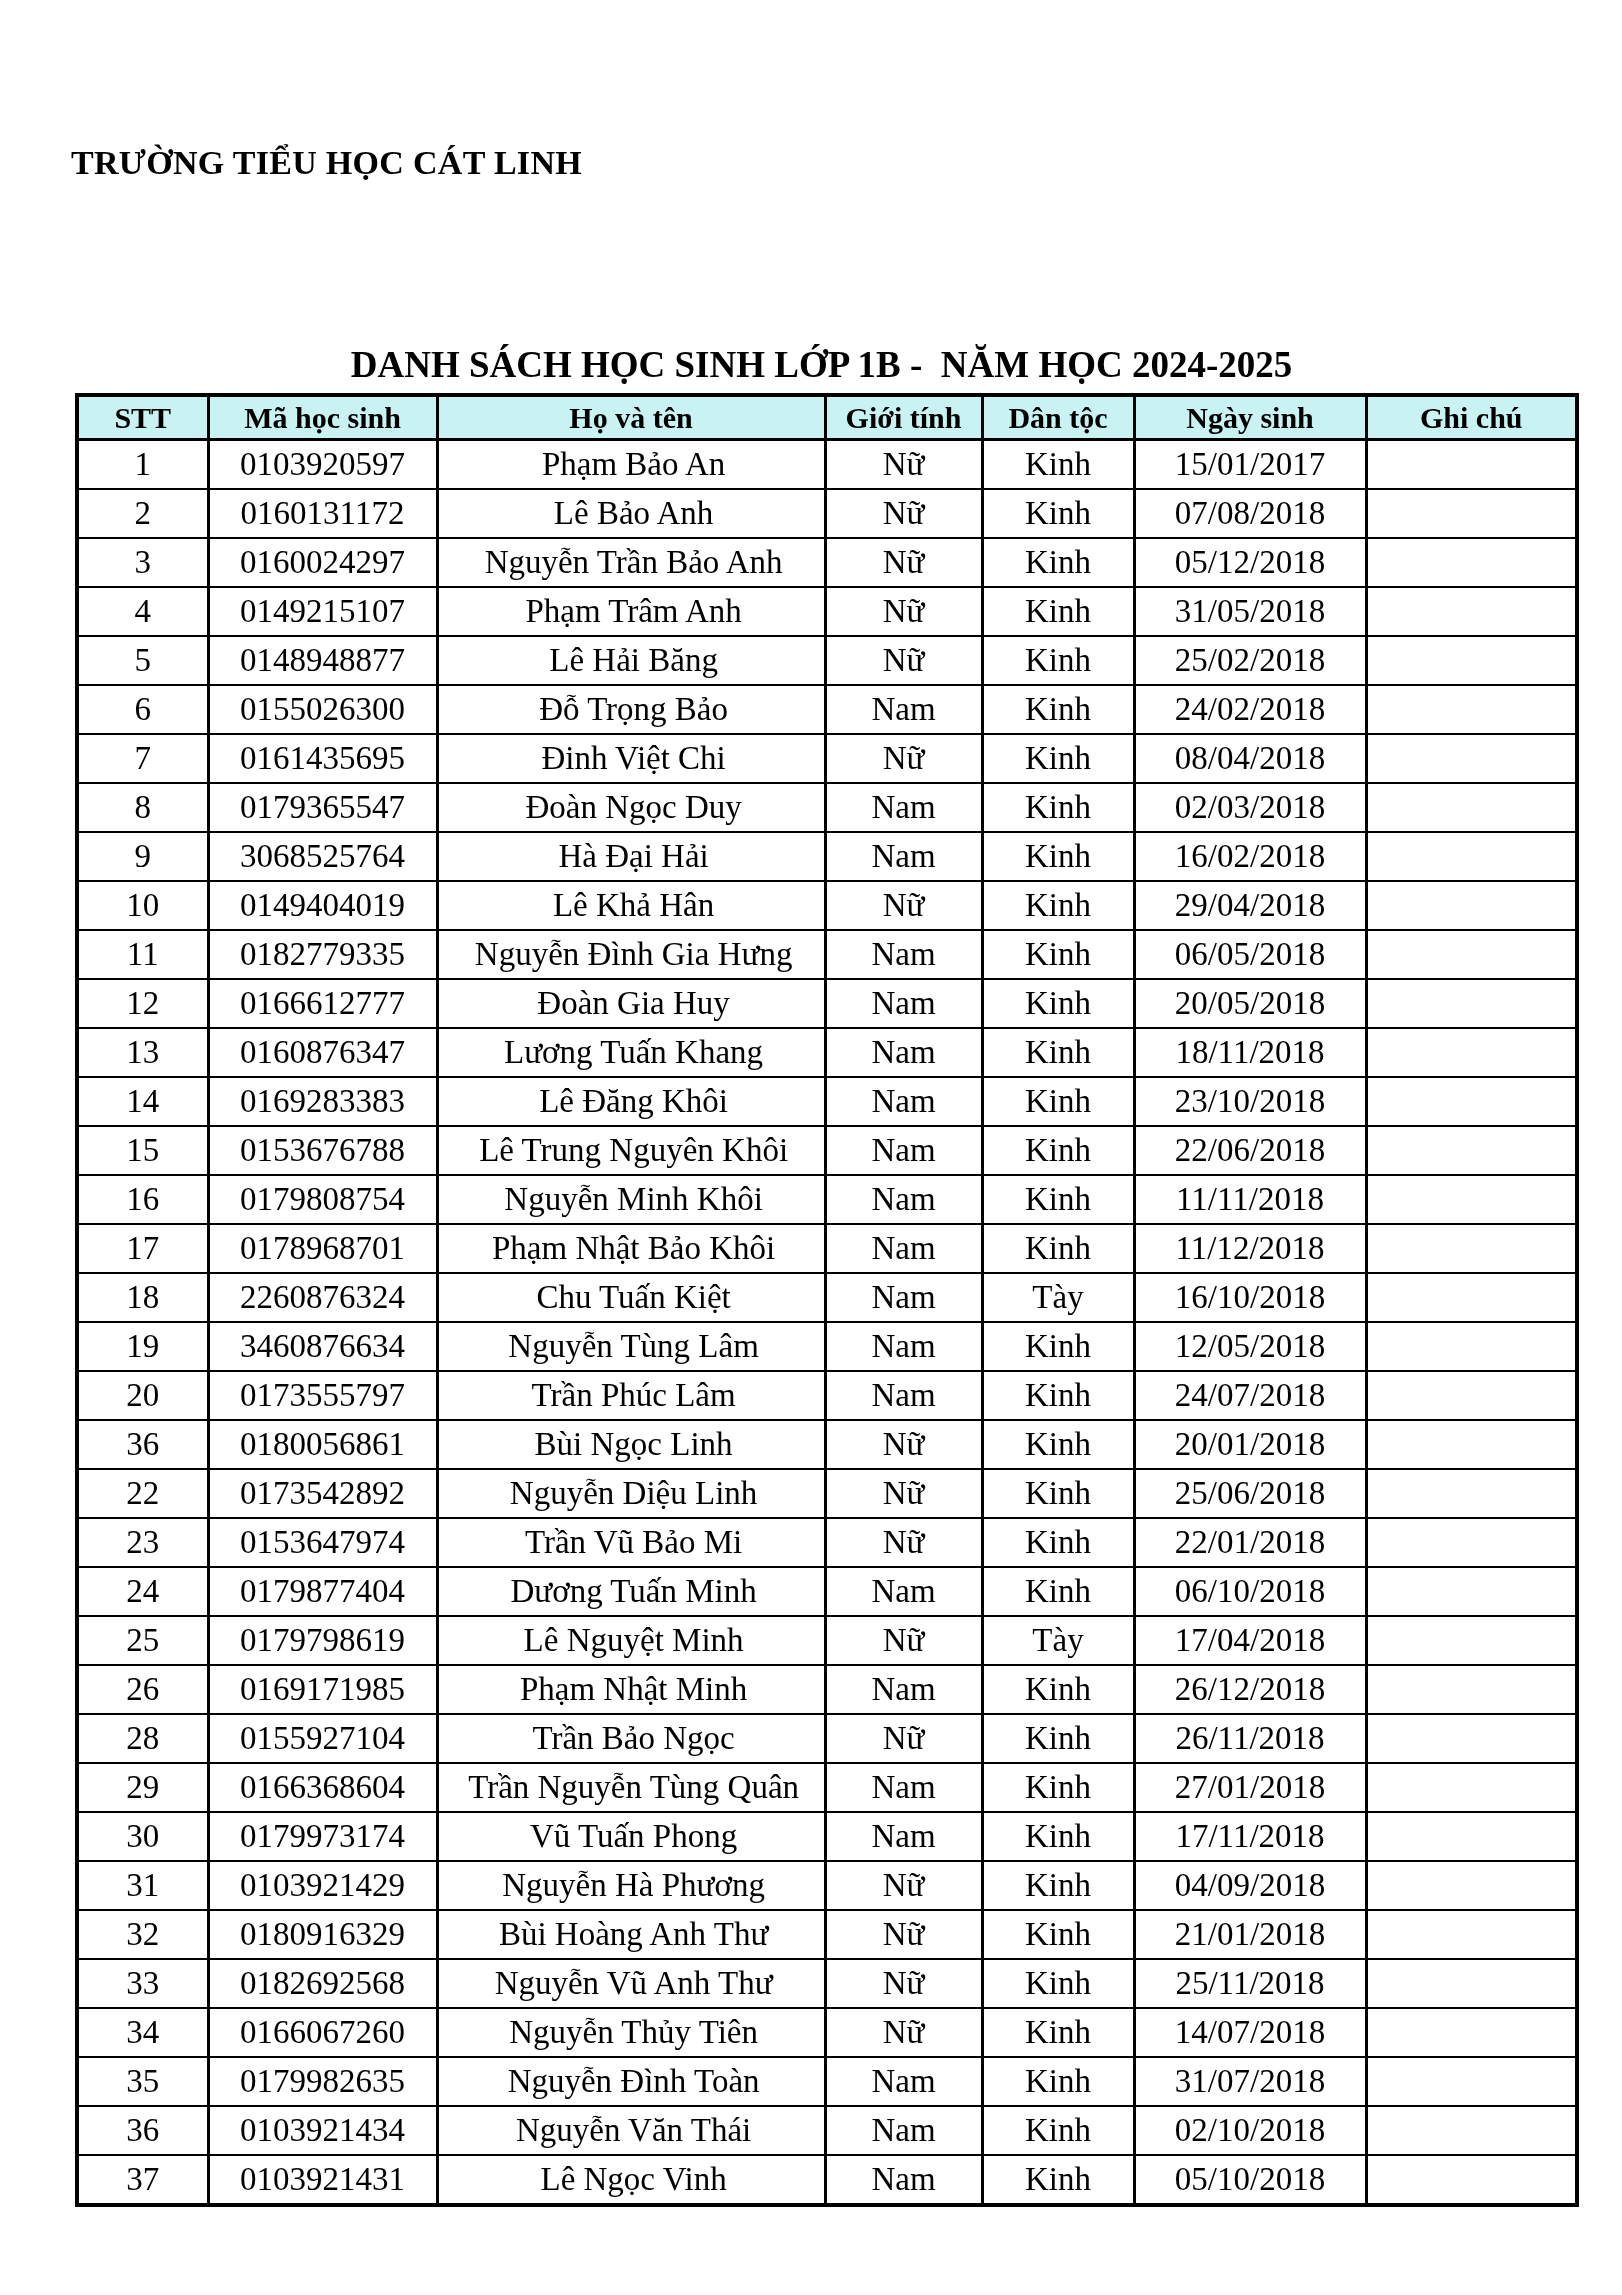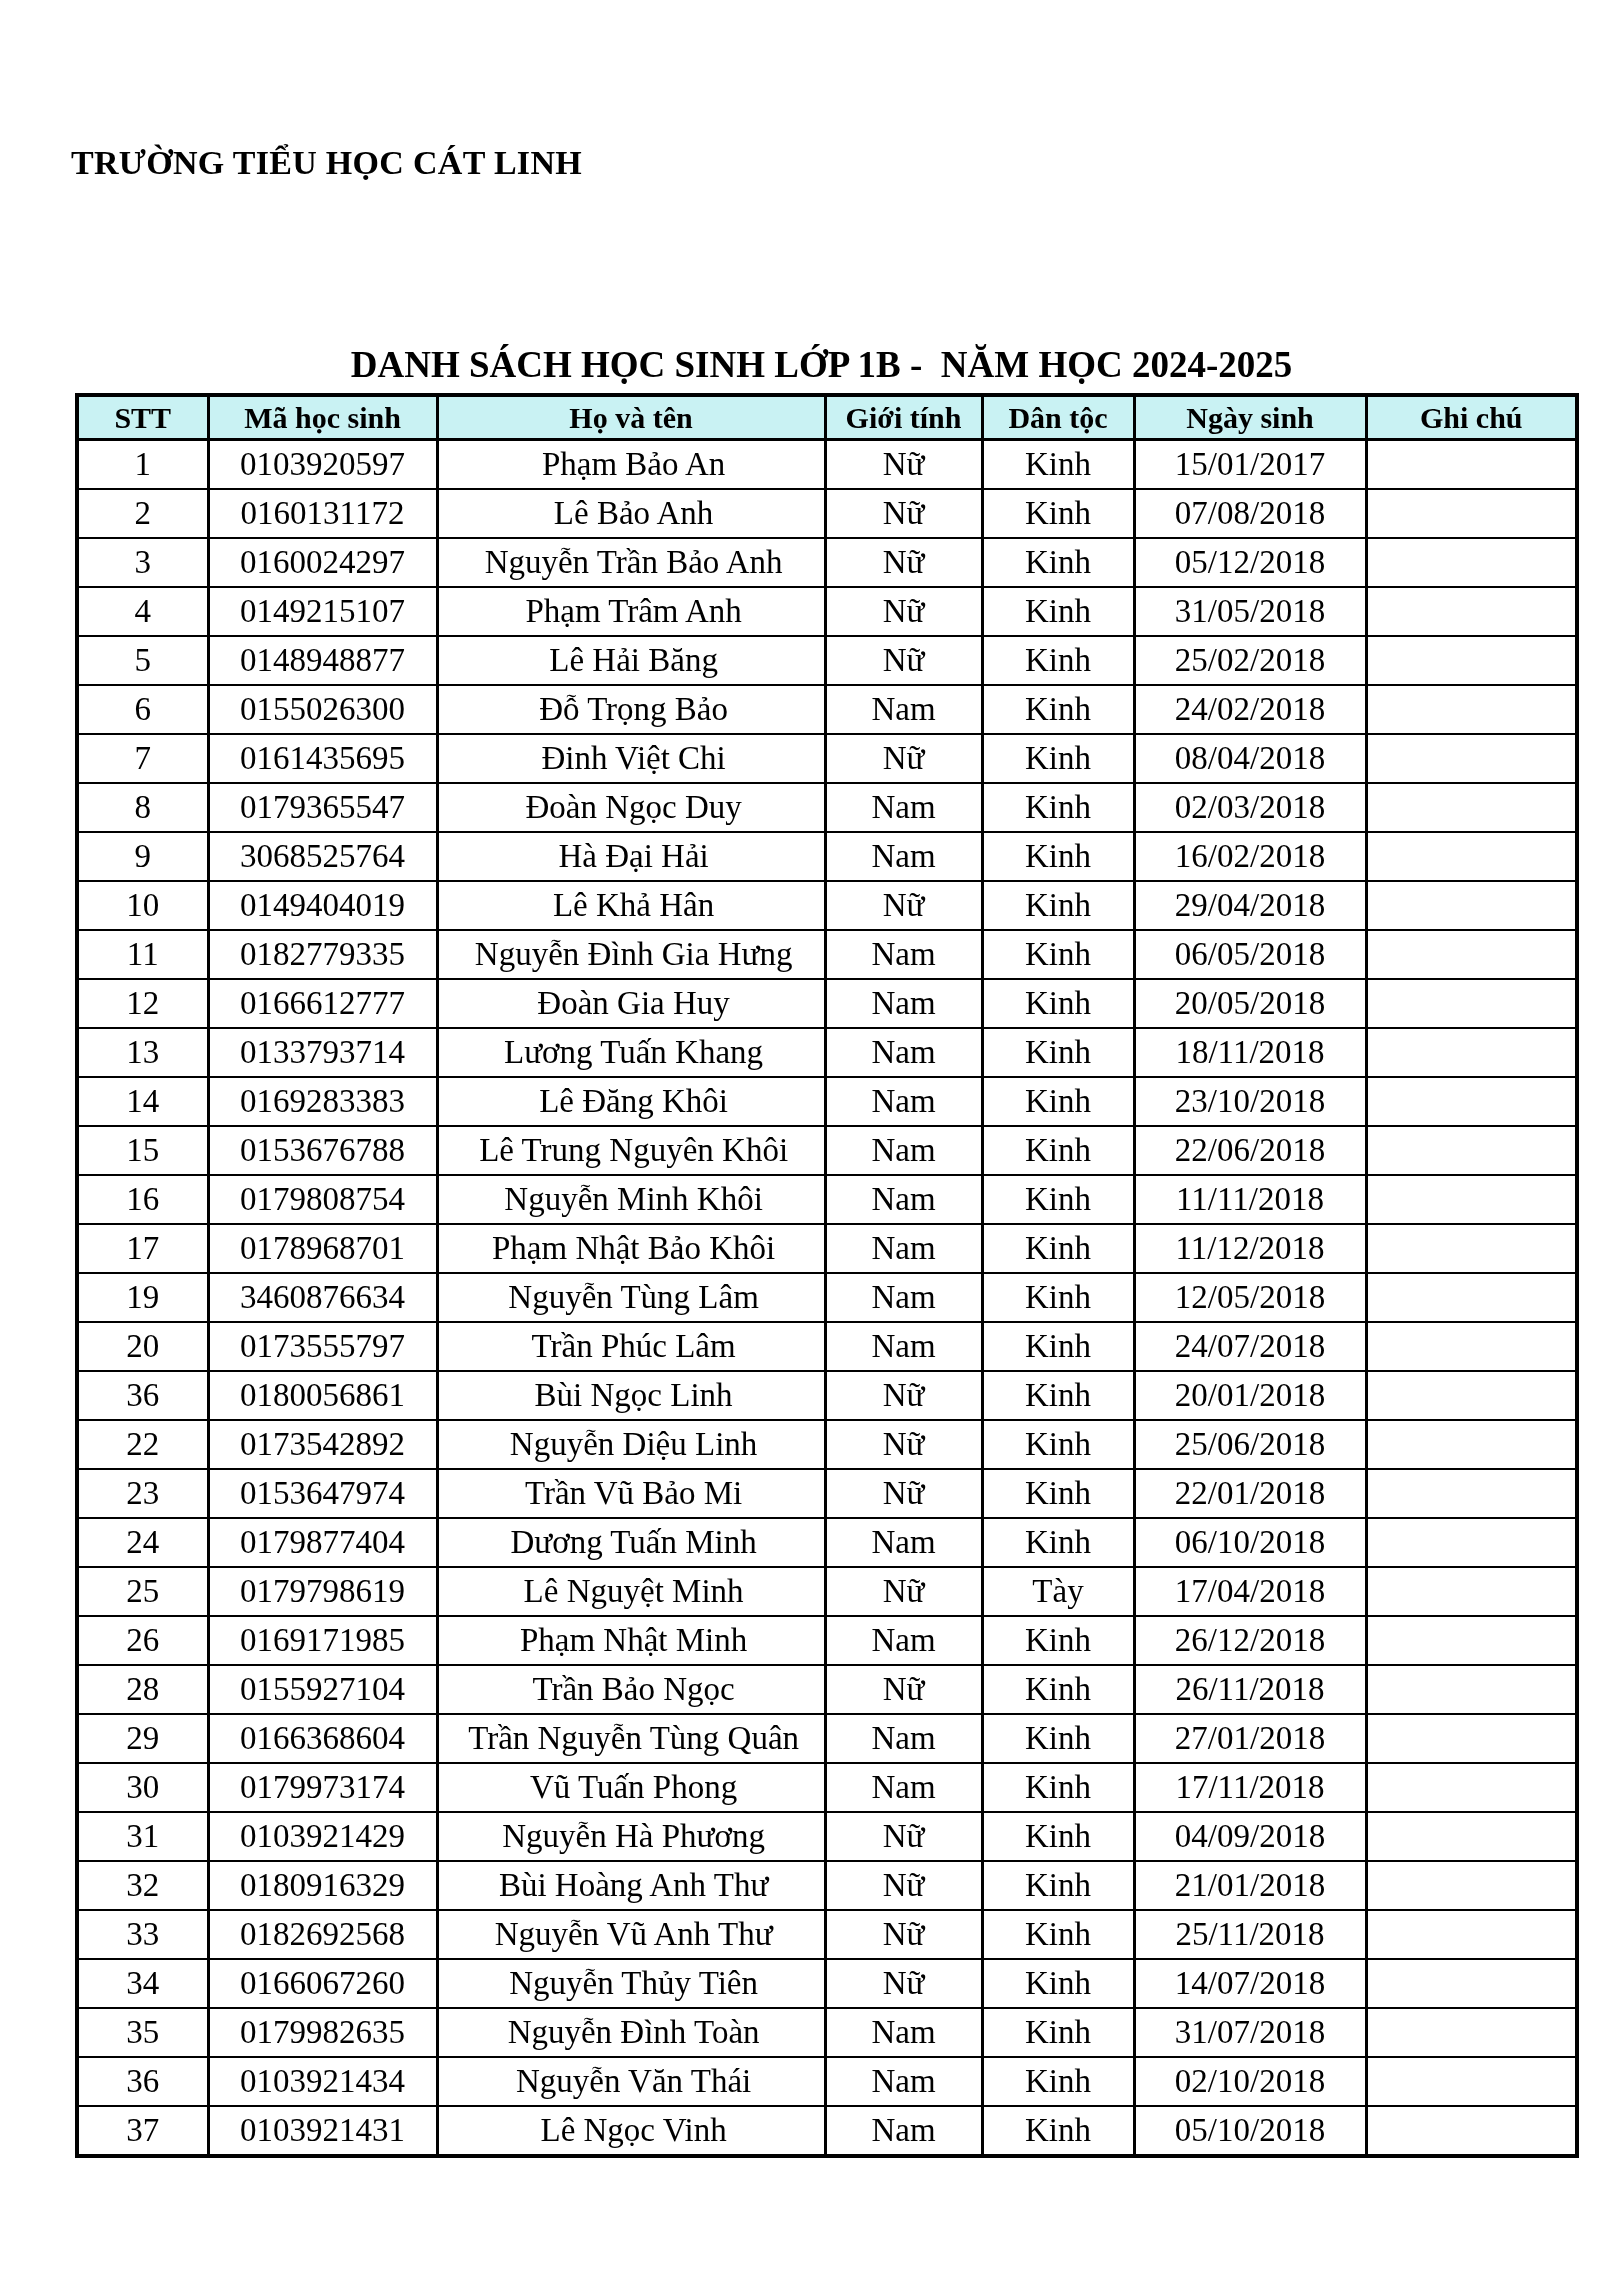--- a/index.html
+++ b/index.html
@@ -198,21 +198,21 @@
           <td class="col-stt">12</td>
           <td class="col-ma_hoc_sinh">0166612777</td>
           <td class="col-ho_va_ten">Đoàn Gia Huy</td>
           <td class="col-gioi_tinh">Nam</td>
           <td class="col-dan_toc">Kinh</td>
           <td class="col-ngay_sinh">20/05/2018</td>
           <td class="col-ghi_chu"></td>
         </tr>
         <tr>
           <td class="col-stt">13</td>
-          <td class="col-ma_hoc_sinh">0133793714</td>
+          <td class="col-ma_hoc_sinh">0160876347</td>
           <td class="col-ho_va_ten">Lương Tuấn Khang</td>
           <td class="col-gioi_tinh">Nam</td>
           <td class="col-dan_toc">Kinh</td>
           <td class="col-ngay_sinh">18/11/2018</td>
           <td class="col-ghi_chu"></td>
         </tr>
         <tr>
           <td class="col-stt">14</td>
           <td class="col-ma_hoc_sinh">0169283383</td>
           <td class="col-ho_va_ten">Lê Đăng Khôi</td>
@@ -239,20 +239,29 @@
           <td class="col-ngay_sinh">11/11/2018</td>
           <td class="col-ghi_chu"></td>
         </tr>
         <tr>
           <td class="col-stt">17</td>
           <td class="col-ma_hoc_sinh">0178968701</td>
           <td class="col-ho_va_ten">Phạm Nhật Bảo Khôi</td>
           <td class="col-gioi_tinh">Nam</td>
           <td class="col-dan_toc">Kinh</td>
           <td class="col-ngay_sinh">11/12/2018</td>
+          <td class="col-ghi_chu"></td>
+        </tr>
+        <tr>
+          <td class="col-stt">18</td>
+          <td class="col-ma_hoc_sinh">2260876324</td>
+          <td class="col-ho_va_ten">Chu Tuấn Kiệt</td>
+          <td class="col-gioi_tinh">Nam</td>
+          <td class="col-dan_toc">Tày</td>
+          <td class="col-ngay_sinh">16/10/2018</td>
           <td class="col-ghi_chu"></td>
         </tr>
         <tr>
           <td class="col-stt">19</td>
           <td class="col-ma_hoc_sinh">3460876634</td>
           <td class="col-ho_va_ten">Nguyễn Tùng Lâm</td>
           <td class="col-gioi_tinh">Nam</td>
           <td class="col-dan_toc">Kinh</td>
           <td class="col-ngay_sinh">12/05/2018</td>
           <td class="col-ghi_chu"></td>

